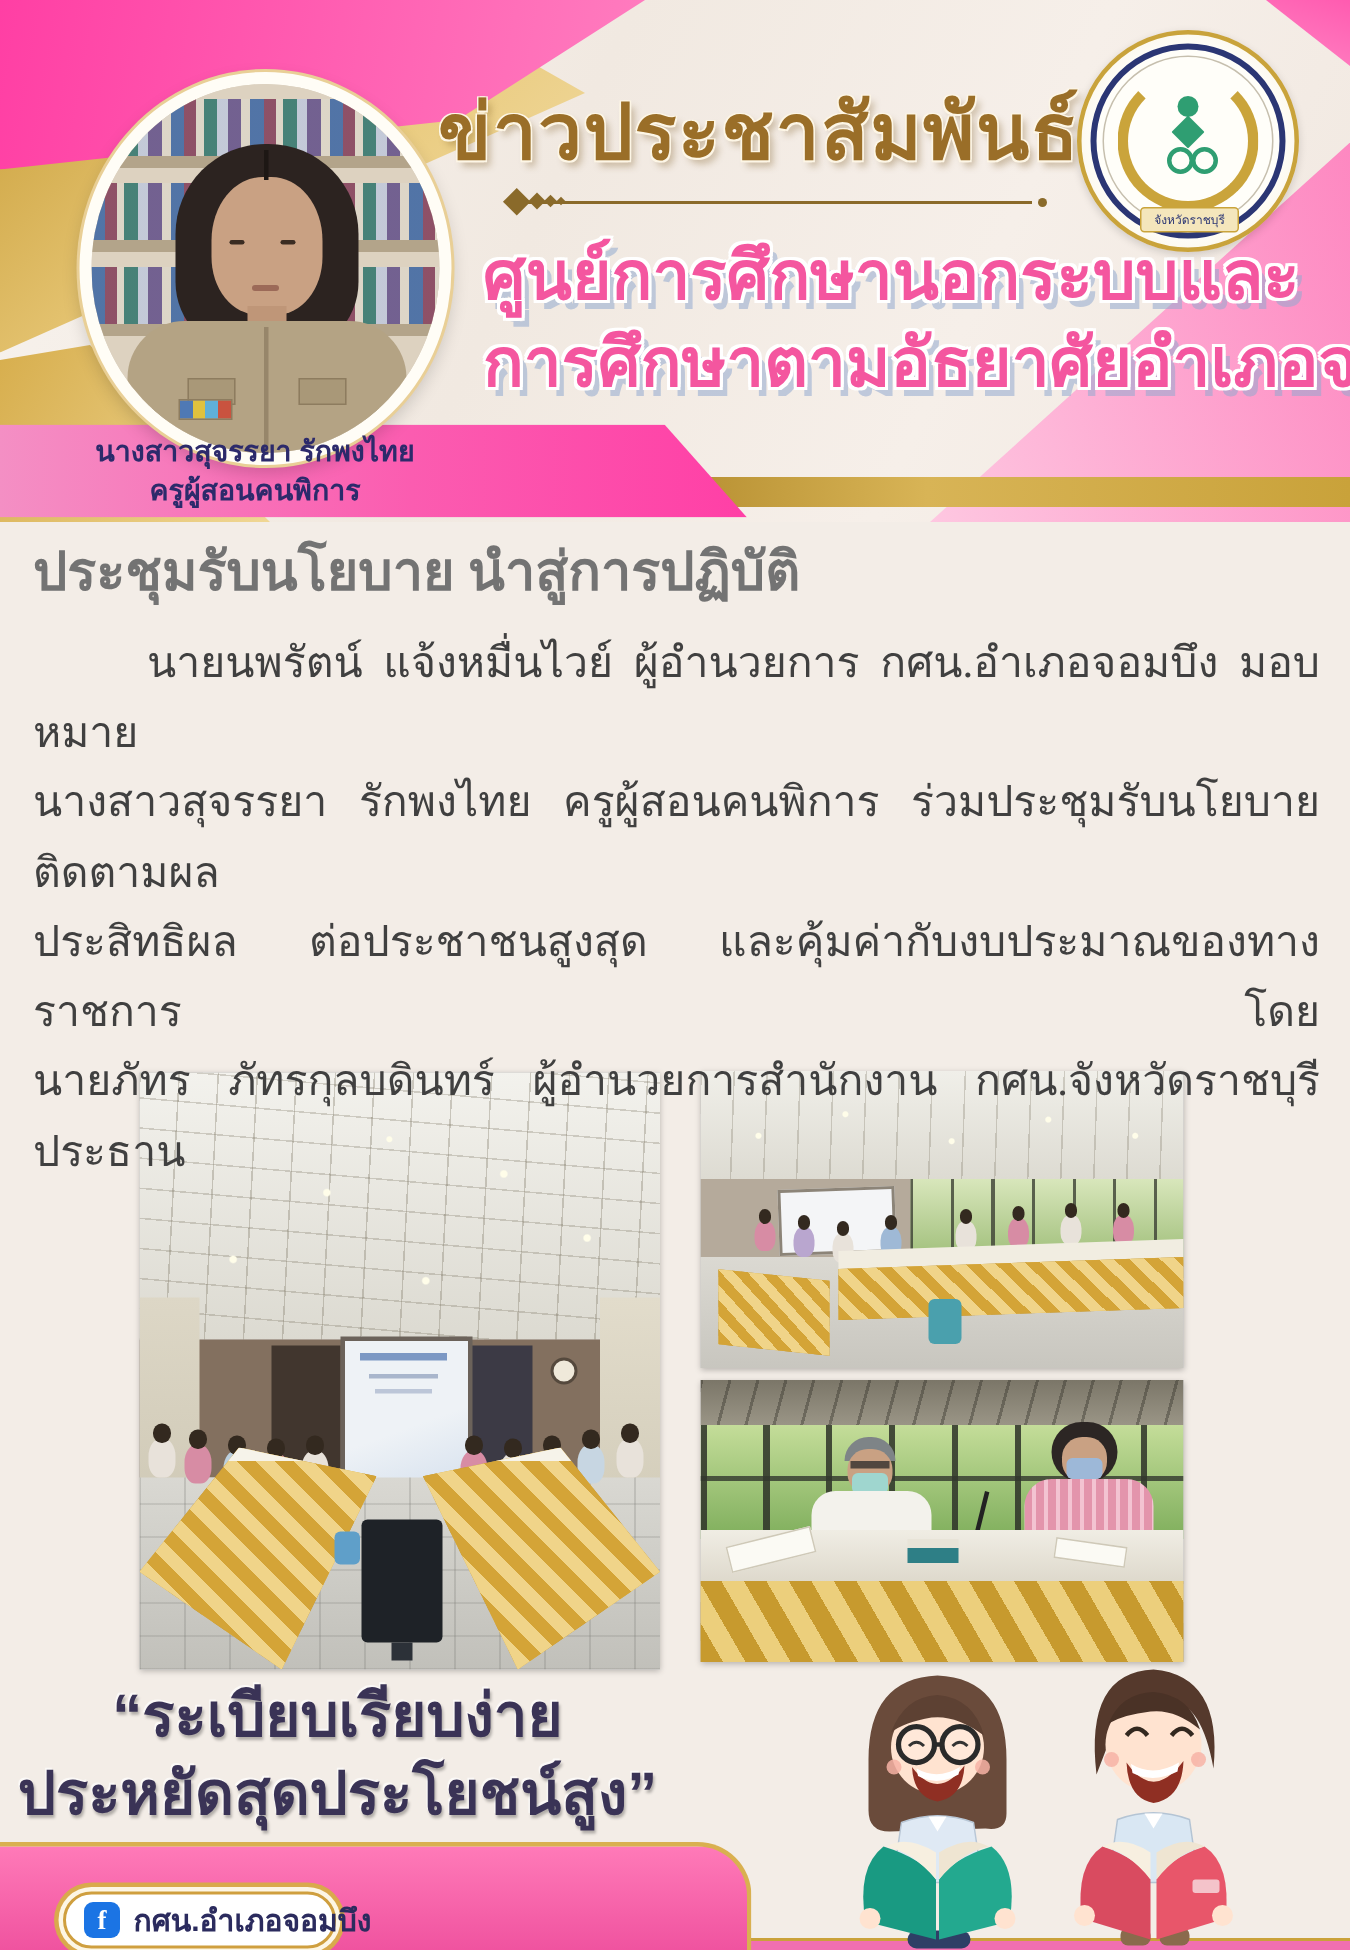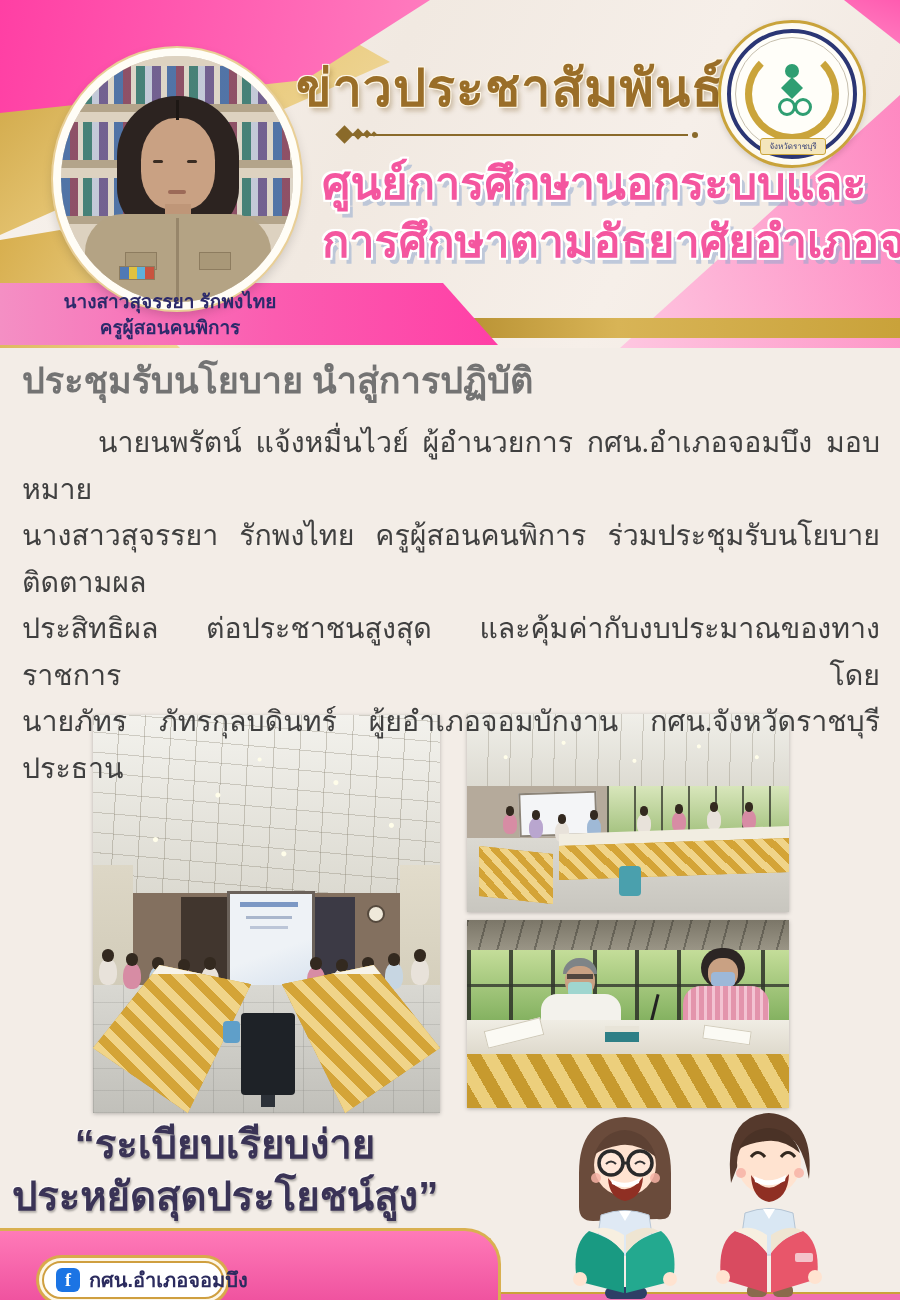--- a/index.html
+++ b/index.html
@@ -50,21 +50,21 @@
   .p-mouth{position:absolute;left:107px;top:134px;width:18px;height:4px;background:#9c6a58;border-radius:2px;}
   .p-neck{position:absolute;left:104px;top:148px;width:26px;height:16px;background:#bf9678;}
   .p-shirt{position:absolute;left:24px;top:158px;width:186px;height:90px;background:#b4a384;
      border-radius:38px 38px 0 0;}
   .p-placket{position:absolute;left:115px;top:162px;width:3px;height:86px;background:#97866a;}
   .p-pock{position:absolute;top:196px;width:30px;height:16px;background:#a99878;border:1px solid #8d7c5f;}
   .p-ribbons{position:absolute;left:58px;top:210px;width:34px;height:12px;border:1px solid #8d7c5f;
      background:linear-gradient(90deg,#4f79b5 0 25%,#e0c23f 0 50%,#5fb0d9 0 75%,#c9533f 0 100%);}
 
   
-  .title{position:absolute;left:288px;top:46px;width:436px;text-align:right;
+  .title{position:absolute;left:288px;top:46px;width:436px;text-align:center;
      font-size:52px;font-weight:bold;color:#9a6e28;letter-spacing:1px;z-index:4;
      text-shadow:1px 1px 0 #fdf6e6,-1px -1px 0 #fdf6e6,1px -1px 0 #fdf6e6,-1px 1px 0 #fdf6e6,3px 4px 5px rgba(120,85,30,.35);}
   .divider{position:absolute;left:338px;top:126px;width:360px;height:18px;z-index:4;}
   .dv-line{position:absolute;left:14px;top:8px;width:336px;height:2px;background:#8a6a2a;}
   .dv-diamond{position:absolute;left:0;top:2px;width:13px;height:13px;background:#8a6a2a;transform:rotate(45deg);}
   .dv-t{position:absolute;background:#8a6a2a;transform:rotate(45deg);}
   .dv-dot{position:absolute;right:0;top:6px;width:6px;height:6px;border-radius:50%;background:#8a6a2a;}
   .subtitle{position:absolute;left:322px;top:155px;width:640px;z-index:4;
      font-size:45px;font-weight:bold;line-height:58px;color:#f4569f;white-space:nowrap;
      text-shadow:2px 0 0 #fff,-2px 0 0 #fff,0 2px 0 #fff,0 -2px 0 #fff,2px 2px 0 #fff,-2px -2px 0 #fff,2px -2px 0 #fff,-2px 2px 0 #fff,5px 6px 0 rgba(146,170,208,.55);}
@@ -296,21 +296,21 @@
     <div class="lg-e3"></div>
     <div class="lg-e4"></div>
     <div class="lg-banner">จังหวัดราชบุรี</div>
   </div>
 
   <div class="headline">ประชุมรับนโยบาย นำสู่การปฏิบัติ</div>
   <div class="bodytext">
     <div class="bl j indent">นายนพรัตน์  แจ้งหมื่นไวย์  ผู้อำนวยการ กศน.อำเภอจอมบึง มอบหมาย</div>
     <div class="bl j">นางสาวสุจรรยา  รักพงไทย ครูผู้สอนคนพิการ ร่วมประชุมรับนโยบาย ติดตามผล</div>
     <div class="bl j">ประสิทธิผล ต่อประชาชนสูงสุด และคุ้มค่ากับงบประมาณของทางราชการ โดย</div>
-    <div class="bl j">นายภัทร  ภัทรกุลบดินทร์  ผู้ยอำเภอจอมบักงาน กศน.จังหวัดราชบุรี ประธาน</div>
+    <div class="bl j">นายภัทร  ภัทรกุลบดินทร์  ผู้อำนวยการสำนักงาน กศน.จังหวัดราชบุรี ประธาน</div>
   </div>
 
   <div class="photo" id="photo-left">
     <div class="pl-ceiling"></div>
     <div class="pl-wall"></div>
     <div class="pl-winL"></div>
     <div class="pl-winR"></div>
     <div class="pl-panelL"></div>
     <div class="pl-panelR"></div>
     <div class="pl-screen">

